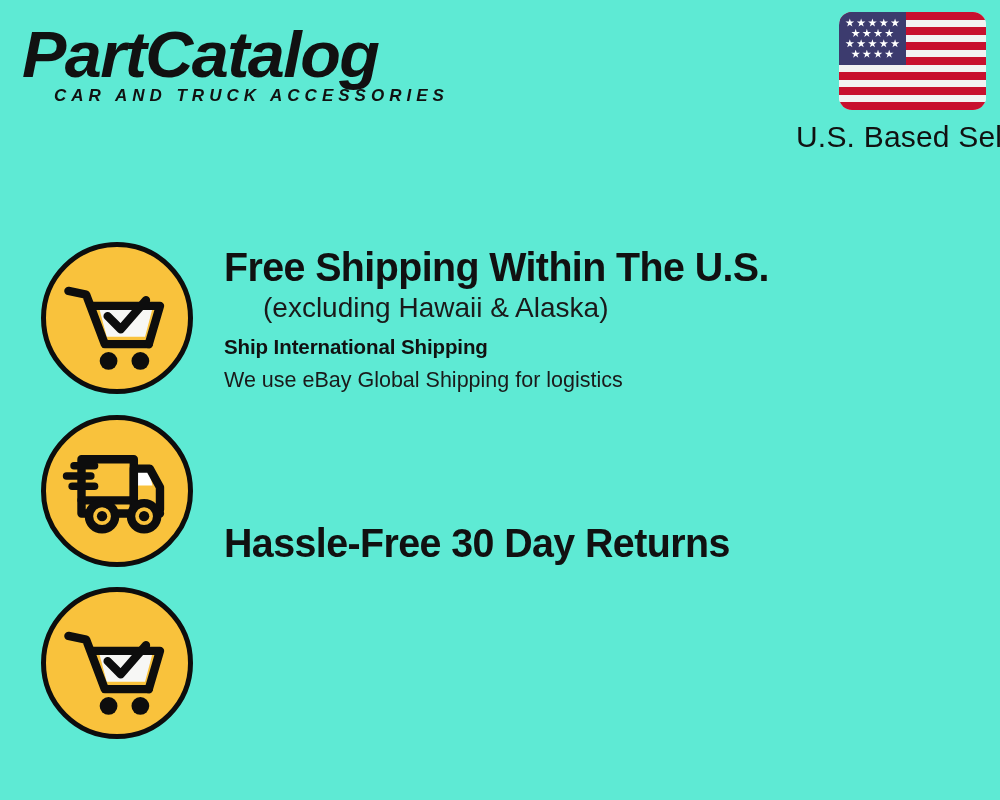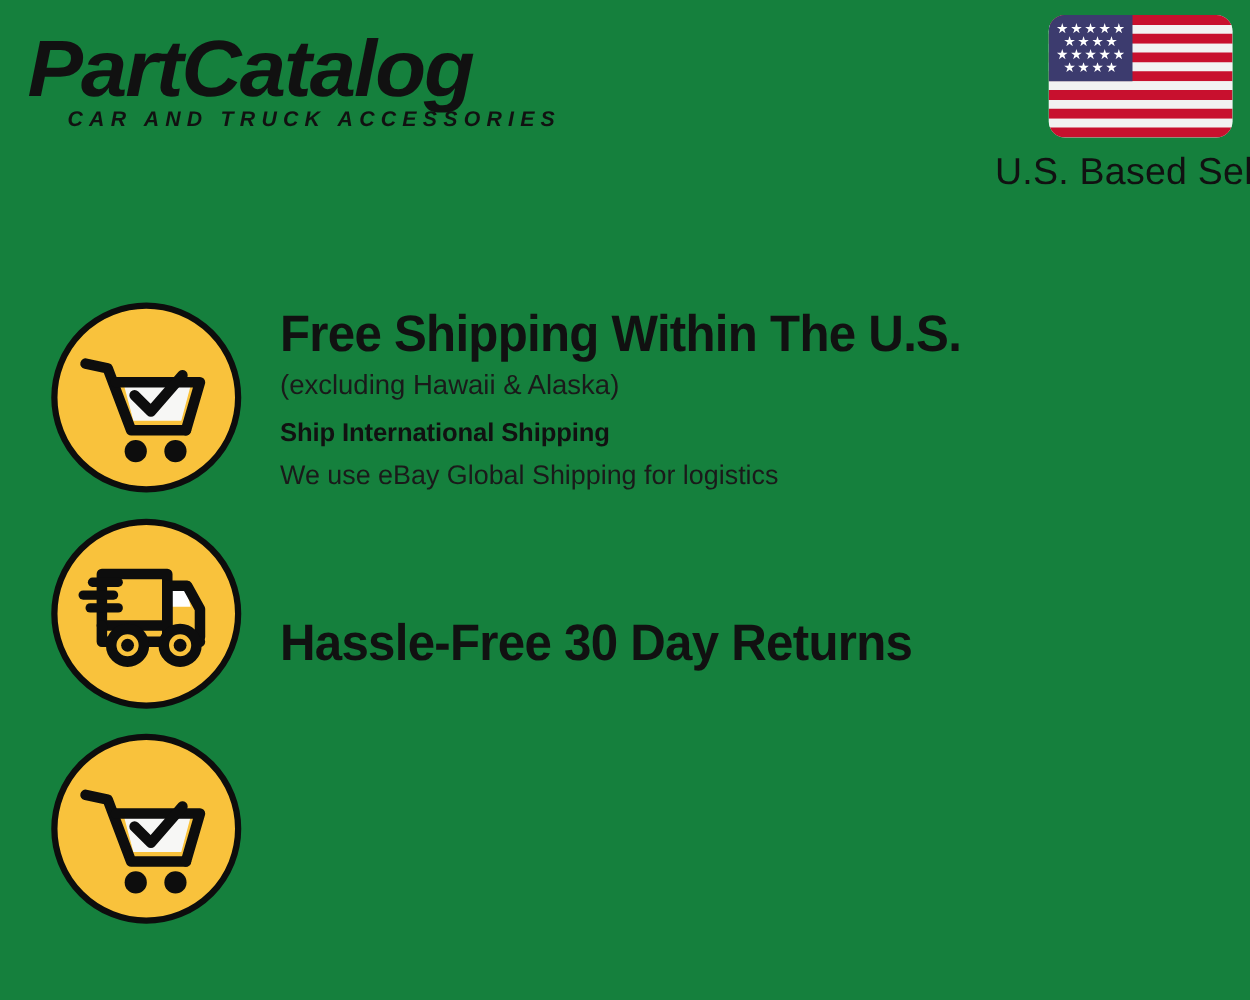--- a/index.html
+++ b/index.html
@@ -4,21 +4,21 @@
 <title>PartCatalog Shipping Banner</title>
 <style>
   * { margin:0; padding:0; box-sizing:border-box; }
   html, body {
     width:1000px; height:800px;
     background:#ffffff;
     font-family:"Liberation Sans", sans-serif;
     color:#111111;
     overflow:hidden;
   }
-  .page { position:relative; width:1000px; height:800px; background:#15803d; }
+  .page { position:relative; width:1000px; height:800px; background:#5eead4; }
 
   
   .header { position:absolute; left:0; top:0; width:1000px; height:175px; }
 
   .logo-block { position:absolute; left:22px; top:22px; width:470px; }
   .logo-word {
     font-family:"Liberation Sans", sans-serif;
     font-weight:700;
     font-style:italic;
     font-size:64px;
@@ -76,21 +76,21 @@
     font-weight:400;
     font-size:30px;
     line-height:34px;
     letter-spacing:0.2px;
     color:#111111;
     white-space:nowrap;
   }
 
   
   .features { position:absolute; left:0; top:230px; width:1000px; }
-  .feature-row { position:absolute; left:0; width:1000px; display:flex; align-items:center; }
+  .feature-row { position:absolute; left:0; width:1000px; display:flex; align-items:flex-end; }
   .feature-row.r1 { top:12px; }
   .feature-row.r2 { top:185px; }
   .feature-row.r3 { top:357px; }
 
   .badge {
     position:relative;
     flex:0 0 auto;
     width:152px; height:152px;
     margin-left:41px;
     border-radius:50%;
@@ -109,24 +109,25 @@
     letter-spacing:-0.6px;
     color:#111111;
     white-space:nowrap;
     transform:scaleX(0.96);
     transform-origin:left center;
   }
   .sub-note {
     margin-top:3px;
     font-family:"Liberation Sans", sans-serif;
     font-weight:400;
-    font-size:22px;
+    font-size:28px;
     line-height:28px;
     color:#1a1a1a;
     white-space:nowrap;
+    margin-left:39px;
   }
   .sub-bold {
     margin-top:12px;
     font-family:"Liberation Sans", sans-serif;
     font-weight:700;
     font-size:20.5px;
     line-height:26px;
     letter-spacing:-0.1px;
     color:#111111;
     white-space:nowrap;

